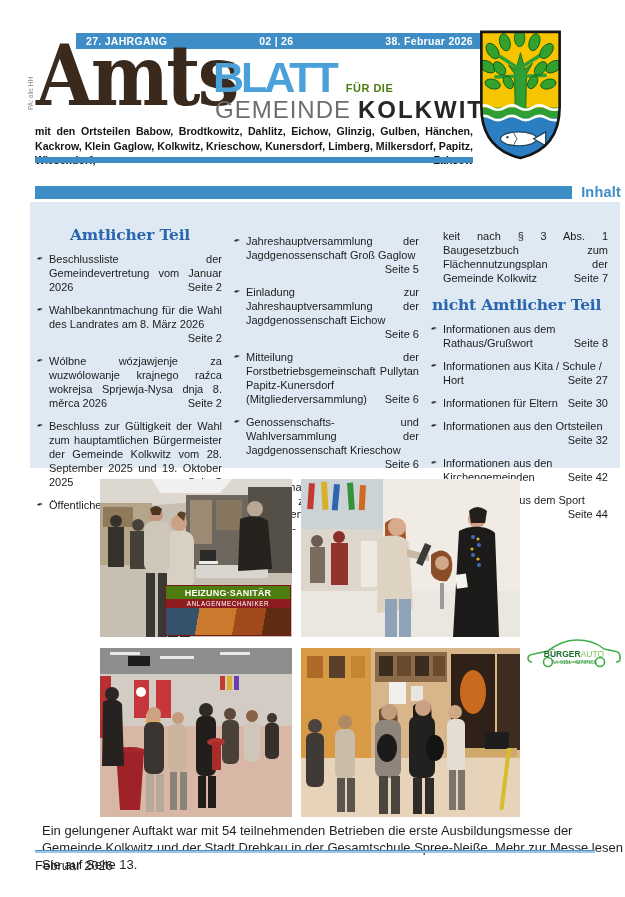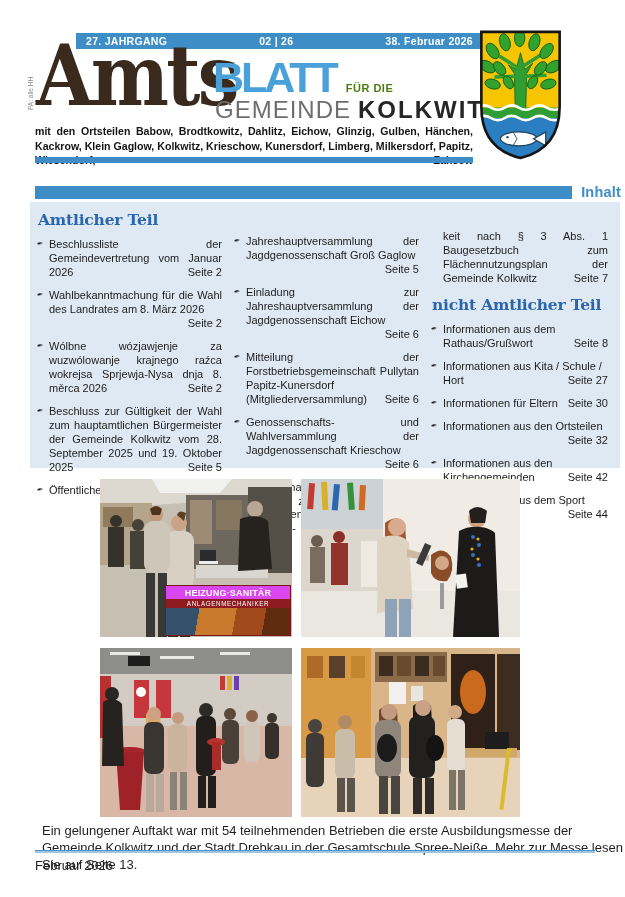--- a/index.html
+++ b/index.html
@@ -29,35 +29,35 @@
   .inhalt-row{position:absolute;left:35px;top:184px;width:586px;display:flex;align-items:center;gap:9px;}
   .inhalt-bar{flex:1;height:13px;background:#3e8dc6;}
   .inhalt-label{font-weight:bold;font-size:14.5px;color:#3e8dc6;letter-spacing:.2px;}
   
   .toc{position:absolute;left:30px;top:202px;width:590px;height:266px;background:#dfe9f3;
        box-sizing:border-box;padding:7px 12px 0 8px;display:flex;gap:13px;}
   .toc-col{flex:1;min-width:0;}
   .pt1{padding-top:26px;}
   .pt2{padding-top:21px;}
   .toc-h{font-family:"DejaVu Serif",serif;font-weight:bold;font-size:15.5px;color:#2a66ad;
-         margin:1px 0 9px;letter-spacing:-.2px;}
+         margin:16px 0 9px;letter-spacing:-.2px;text-align:center;}
   .toc-h2{font-family:"DejaVu Serif",serif;font-weight:bold;font-size:15.5px;color:#2a66ad;
           margin:5px 0 9px;letter-spacing:-.2px;}
   .ti{position:relative;display:flow-root;padding-left:11px;font-size:11px;line-height:1.27;
       color:#1c1c1c;margin-bottom:9px;}
   .j{text-align:justify;}
   .mark{position:absolute;left:-1px;top:1px;font-size:8px;color:#222;transform:rotate(-12deg);}
   .pg{float:right;padding-left:8px;}
   
   .photos{position:absolute;left:100px;top:479px;width:420px;display:grid;
           grid-template-columns:192px 219px;grid-template-rows:158px 169px;gap:11px 9px;}
   .photo{position:relative;overflow:hidden;background:#ccc;}
   .photo svg{display:block;width:100%;height:100%;}
   .banner{position:absolute;right:2px;bottom:2px;width:124px;box-shadow:0 0 0 1px #7a1518;}
-  .banner-l1{background:#d946ef;color:#fff;font-weight:bold;font-size:9px;text-align:center;
+  .banner-l1{background:#4d7c0f;color:#fff;font-weight:bold;font-size:9px;text-align:center;
              padding:2px 0 1px;letter-spacing:.2px;}
   .banner-l2{background:#8e1b1f;color:#fff;font-size:6.3px;text-align:center;padding:1px 0;
              letter-spacing:.6px;}
   .banner-img{height:27px;background:linear-gradient(100deg,#35516b 0 26%,#c97a2d 26% 55%,#a14a1c 55% 78%,#5f2c12 78%);}
   
   .caption{position:absolute;left:42px;top:822px;width:586px;font-size:13px;
            color:#1f1f1f;line-height:1.32;}
   .footline{position:absolute;left:35px;top:850px;width:560px;height:2px;background:#9cc6e2;
             border-top:1px solid #4a94c8;}
   .footdate{position:absolute;left:35px;top:858px;font-size:13px;color:#1f1f1f;}
@@ -345,18 +345,28 @@
           <rect x="124" y="130" width="9" height="36" fill="#2e2b28"></rect>
         <circle cx="154" cy="64" r="7" fill="#d0a986"></circle>
           <rect x="146" y="71" width="18" height="52" rx="6" fill="#e4ddd2"></rect>
         <rect x="148" y="122" width="7" height="40" fill="#7d7468"></rect>
           <rect x="157" y="122" width="7" height="40" fill="#7d7468"></rect>
       </svg>
     </div>
   </div>
 
 
+  <div class="clogo">
+    <svg viewBox="0 0 96 37">
+      <path d="M6 26 Q2 26 2 22 Q2 19 8 18 L22 15 Q36 4 50 4 Q68 4 78 13 L88 15 Q94 16 94 20 L94 23 Q94 26 90 26" stroke="#3fae4a" stroke-width="1.6" fill="none"></path>
+      <circle cx="22" cy="26" r="4.5" stroke="#3fae4a" stroke-width="1.6" fill="none"></circle>
+      <circle cx="74" cy="26" r="4.5" stroke="#3fae4a" stroke-width="1.6" fill="none"></circle>
+      <path d="M30 26 L66 26" stroke="#3fae4a" stroke-width="1.2" fill="none"></path>
+    </svg>
+    <div class="cname"><span class="cn1">BÜRGER</span><span class="cn2">AUTO</span></div>
+    <div class="ctel">Tel. 0151 - 62737156</div>
+  </div>
 
   <div class="caption">Ein gelungener Auftakt war mit 54 teilnehmenden Betrieben die erste Ausbildungsmesse der Gemeinde Kolkwitz und der Stadt Drebkau in der Gesamtschule Spree-Neiße. Mehr zur Messe lesen Sie auf Seite 13.</div>
   <div class="footline"></div>
   <div class="footdate">Februar 2026</div>
 
 </div>
 
 </body></html>

